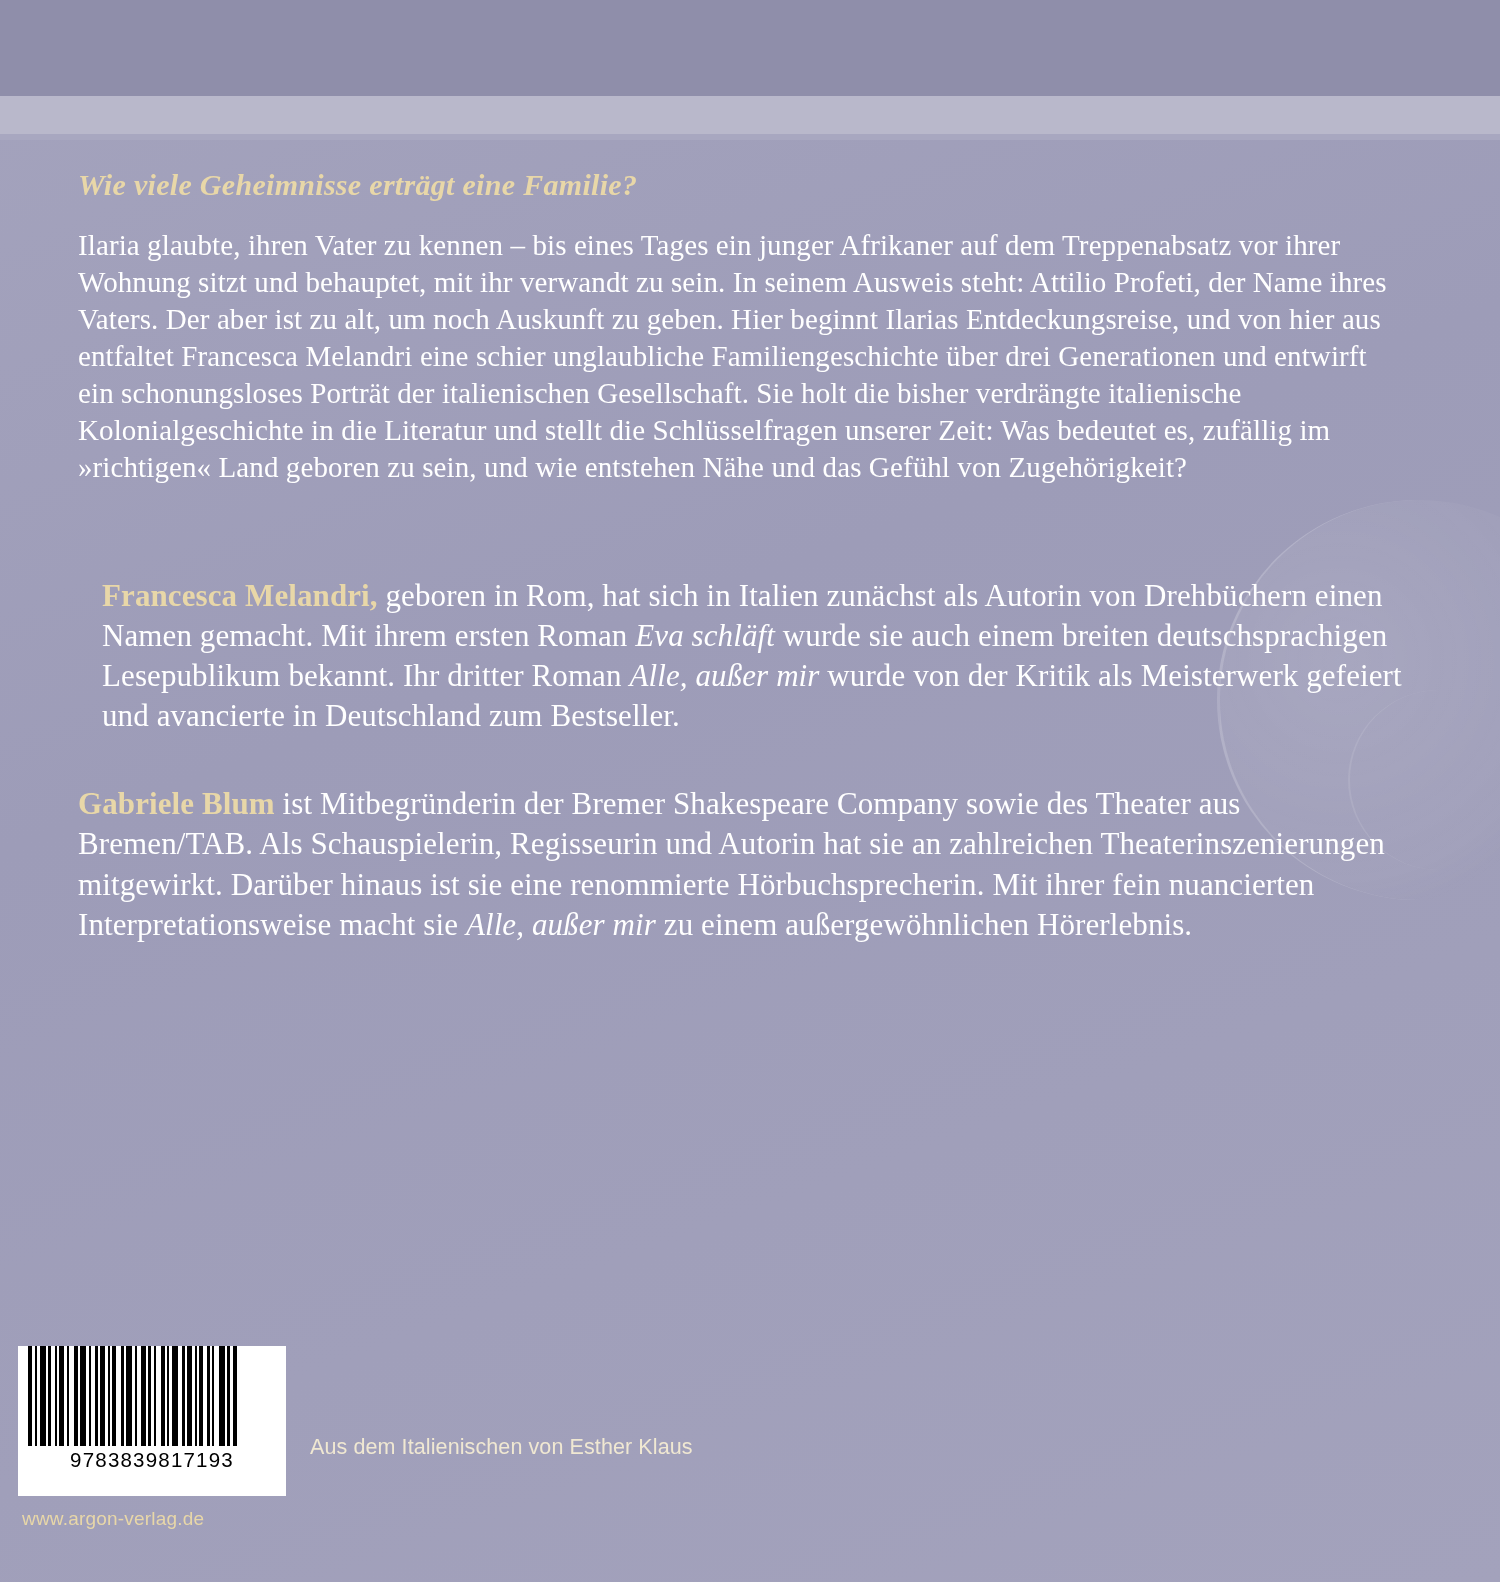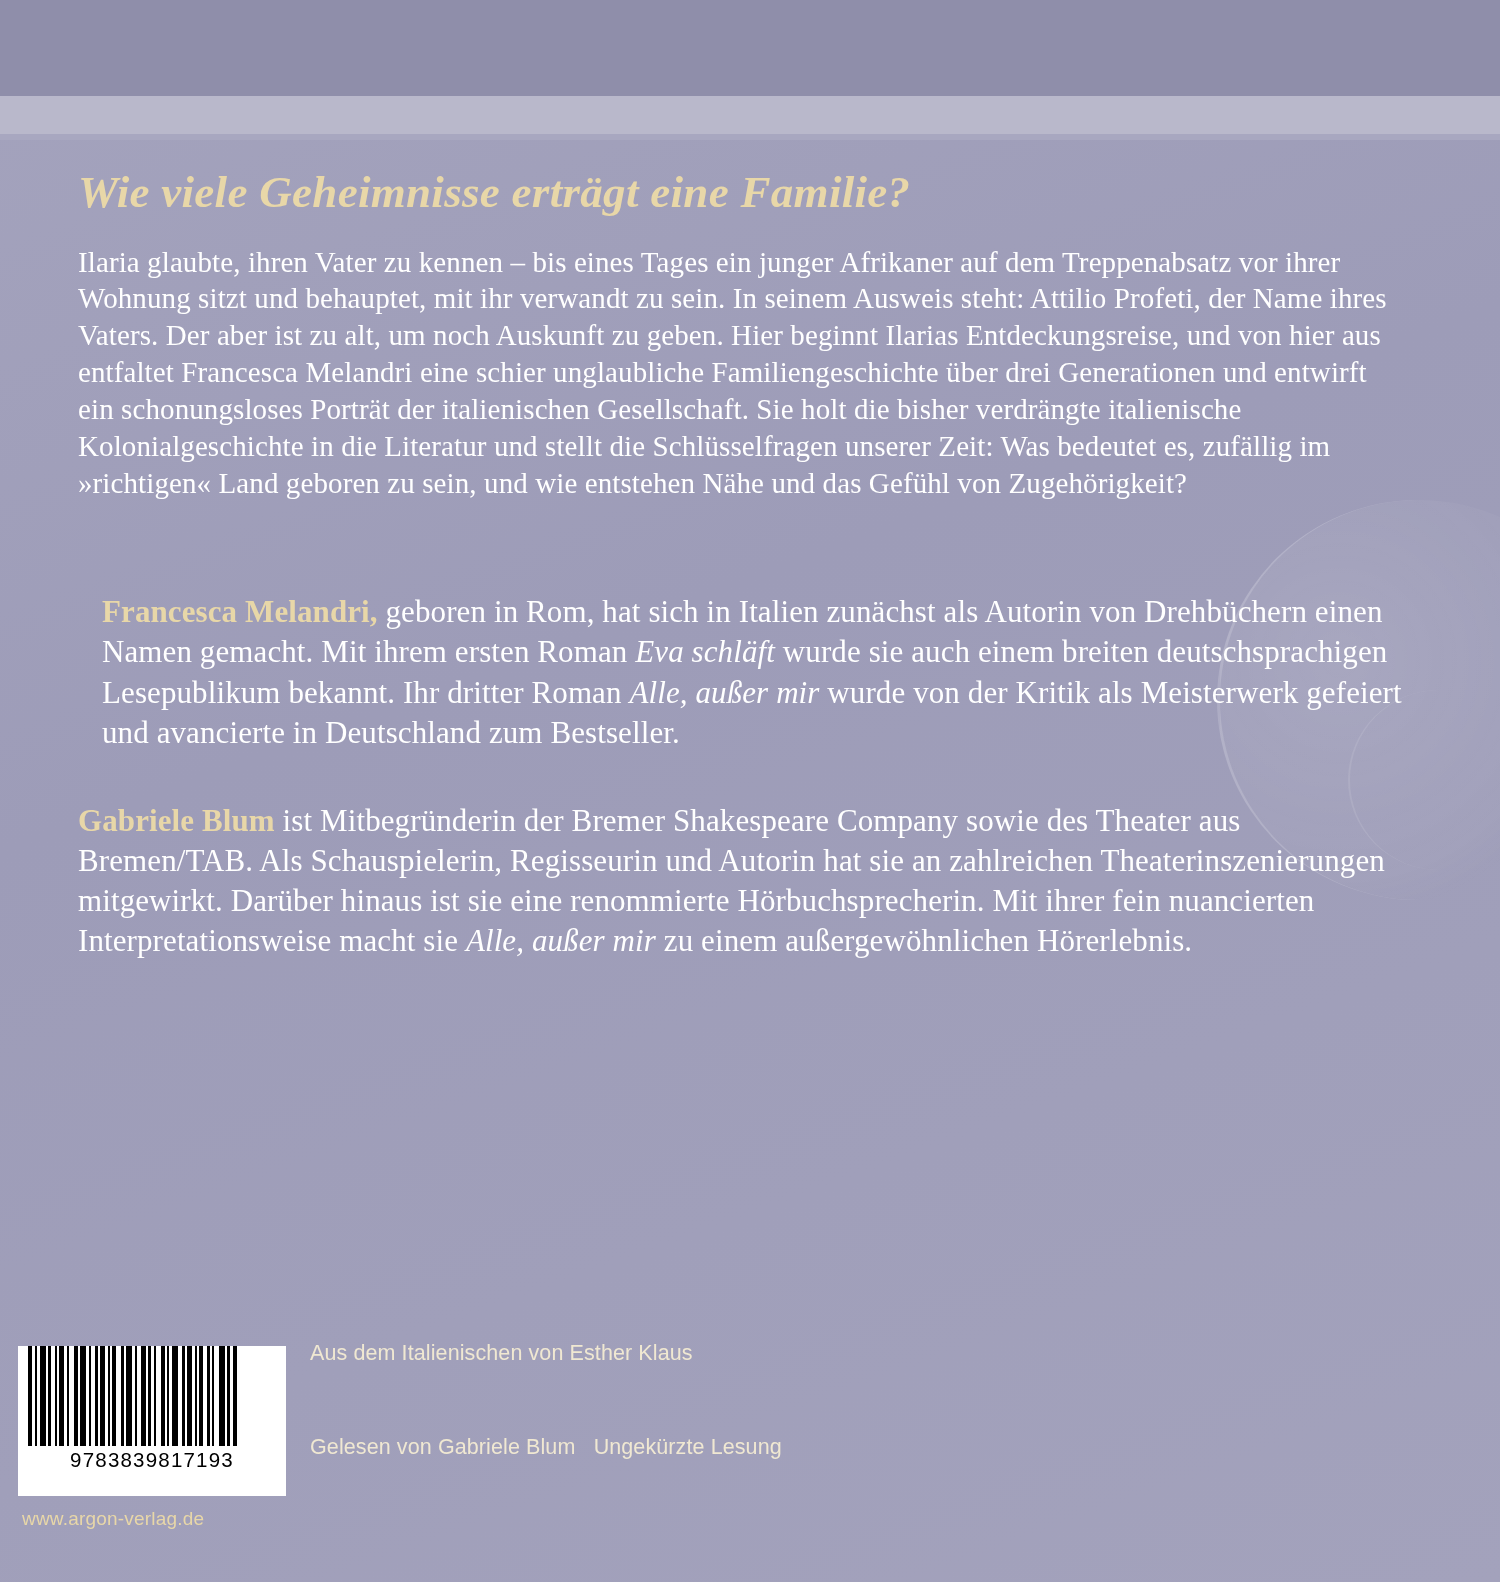--- a/index.html
+++ b/index.html
@@ -68,21 +68,21 @@
 
   .content {
     position: absolute;
     left: 78px;
     top: 168px;
     width: 1330px;
   }
   .headline {
     font-family: "Liberation Serif", serif;
     font-style: italic;
-    font-size: 45px;
+    font-size: 30px;
     color: #e8d7a8;
     letter-spacing: 0.3px;
     margin: 0 0 26px 0;
     line-height: 1.1;
   }
   .blurb {
     font-size: 29px;
     line-height: 1.275;
     color: #ffffff;
     margin: 0;
@@ -252,16 +252,15 @@
           <i style="width:3px;background:transparent"></i>
         <i style="width:4px"></i>
       </div>
       <div class="barcode-num">9783839817193</div>
     </div>
     <div class="vendor-url">www.argon-verlag.de</div>
   </div>
 
   <div class="imprint">
     <div>Aus dem Italienischen von Esther Klaus</div>
-    <div>Gelesen von Gabriele Blum   Ungekürzte Lesung</div>
   </div>
 
 </div>
 
 </body></html>

